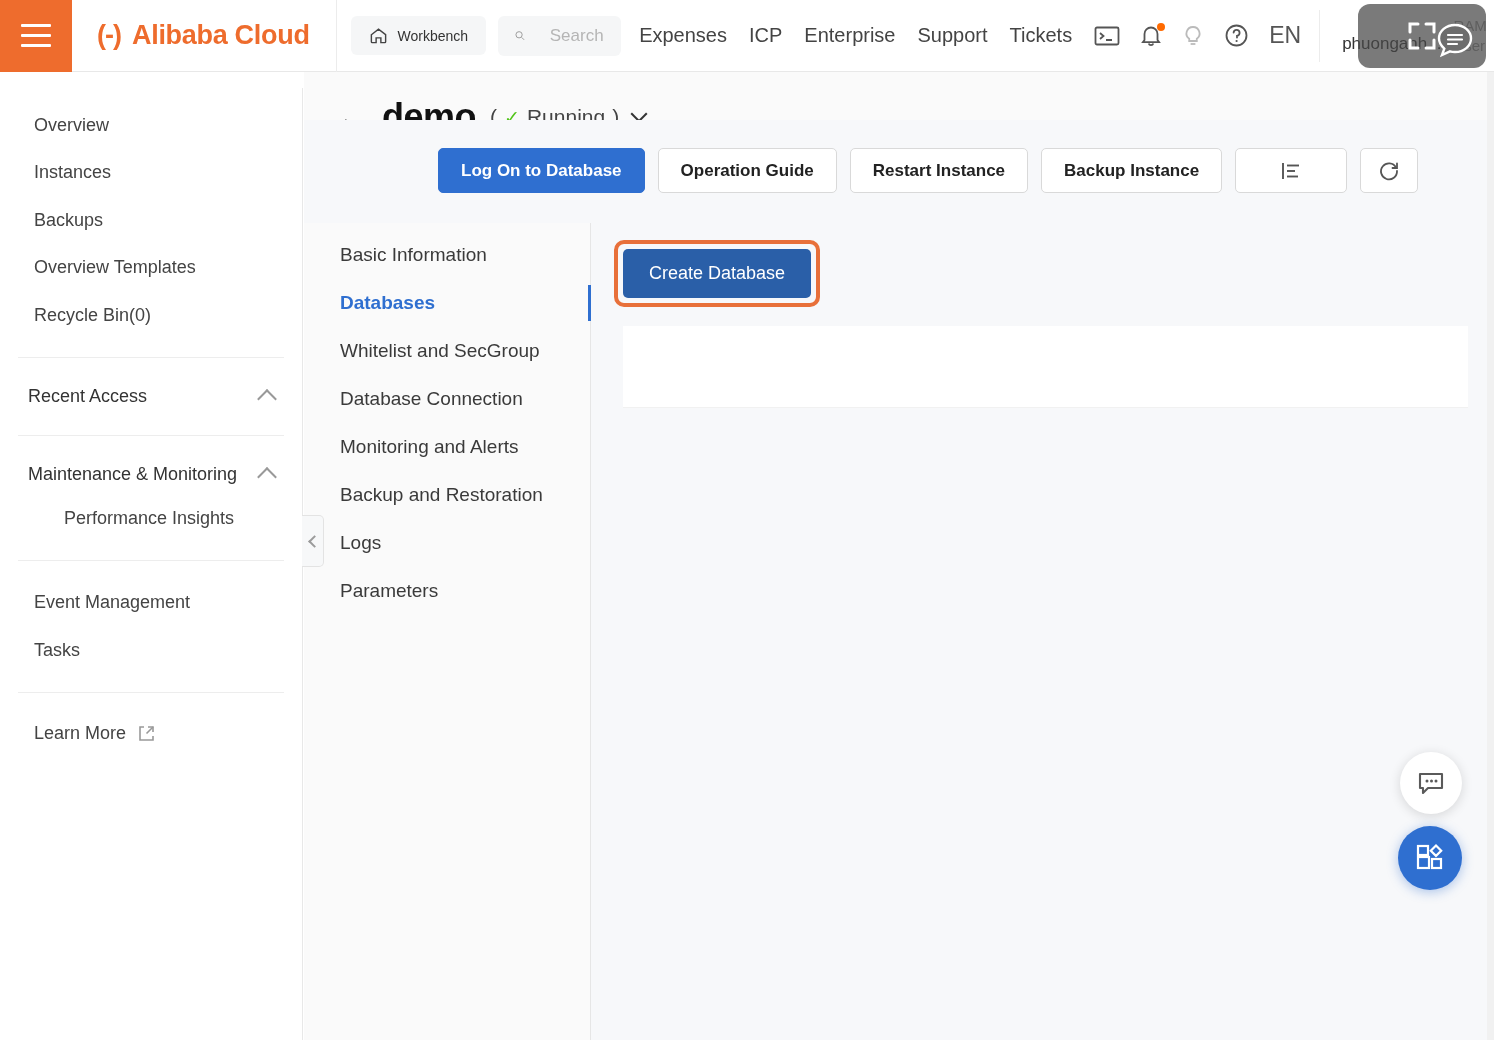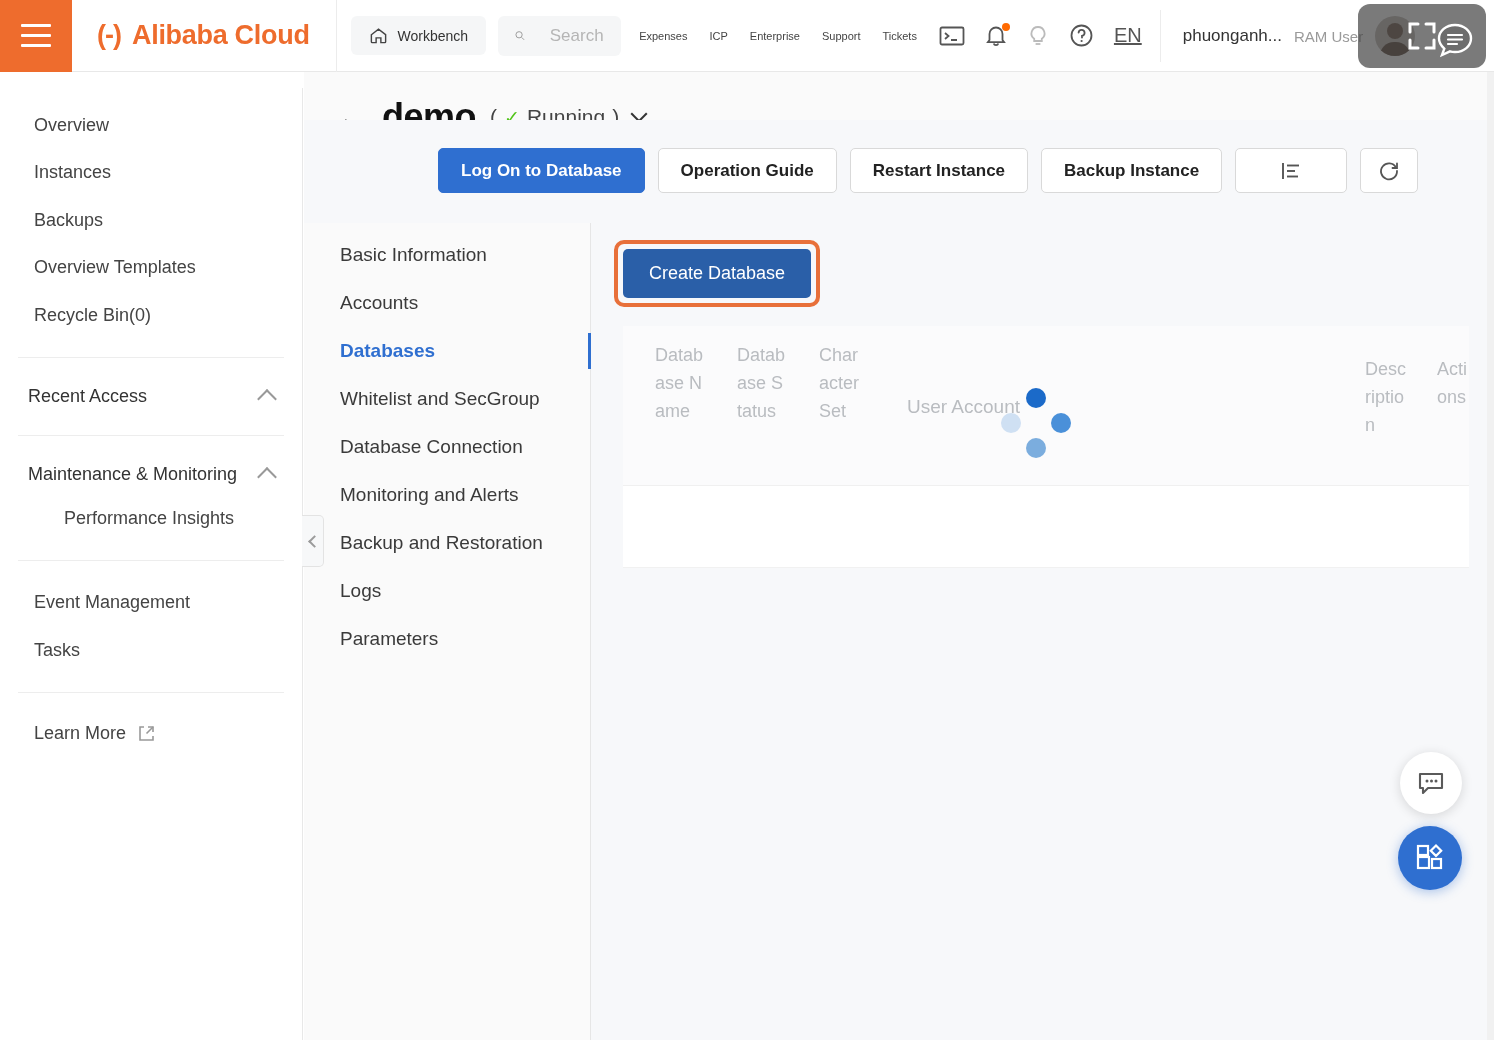--- a/index.html
+++ b/index.html
@@ -40,28 +40,28 @@
     background:#f5f6f7; border-radius:6px; padding:10px 16px;
     width:123px; overflow:hidden; cursor:text;
   }
   .search-box input {
     border:none; background:transparent; outline:none;
     font-size:17px; color:#9a9a9a; width:100%;
     font-family:"Liberation Sans", sans-serif;
   }
   .search-box input::placeholder { color:#b5b5b5; }
   .hdr-nav { display:flex; align-items:center; gap:22px; margin-left:18px; }
-  .hdr-nav a { font-size:11px; color:#444; text-decoration:none; cursor:pointer; white-space:nowrap;text-align:right; }
+  .hdr-nav a { font-size:20px; color:#444; text-decoration:none; cursor:pointer; white-space:nowrap;text-align:right; }
   .hdr-icons { display:flex; align-items:center; gap:20px; margin-left:22px; }
   .hdr-icon { position:relative; cursor:pointer; display:flex; align-items:center; color:#555; }
   .dot-badge {
     position:absolute; top:-1px; right:-3px; width:8px; height:8px;
     border-radius:50%; background:#ff6a00;
   }
-  .lang { font-size:20px; color:#555; cursor:pointer;text-decoration:underline; }
+  .lang { font-size:23px; color:#555; cursor:pointer; }
   .user-block {
     display:flex; align-items:center; gap:12px; margin-left:18px;
     padding-left:22px; border-left:1px solid #ececec; height:52px;
   }
   .user-names { display:flex; flex-direction:row; align-items:flex-end; line-height:1.28; }
   .user-name { font-size:17px; color:#333; }
   .user-role { font-size:15px; color:#9a9a9a;margin-left:12px; }
   .avatar {
     width:40px; height:40px; border-radius:50%;
     background:#b9b2ad; overflow:hidden; position:relative; flex:0 0 40px;
@@ -380,53 +380,37 @@
           <path d="M18 7.5A8 8 0 1 0 19 11"></path>
             <path d="M19 3.5v4.5h-4.5"></path>
         </svg>
       </div>
     </div>
 
     <div class="content-wrap">
 
       <div class="inner-nav">
         <div class="inner-nav-item">Basic Information</div>
-        <div class="inner-nav-item">Accounts</div>
         <div class="inner-nav-item active">Databases</div>
         <div class="inner-nav-item">Whitelist and SecGroup</div>
         <div class="inner-nav-item">Database Connection</div>
         <div class="inner-nav-item">Monitoring and Alerts</div>
         <div class="inner-nav-item">Backup and Restoration</div>
         <div class="inner-nav-item">Logs</div>
         <div class="inner-nav-item">Parameters</div>
       </div>
 
       <div class="panel">
 
         <div class="create-wrap">
           <button class="btn-create">Create Database</button>
           <div class="highlight-ring"></div>
         </div>
 
         <div class="table-card">
-          <div class="table-head">
-            <div class="th c1">Database Name</div>
-            <div class="th c2">Database Status</div>
-            <div class="th c3">Character Set</div>
-            <div class="th c4">User Account</div>
-            <div class="th c5">Description</div>
-            <div class="th c6">Actions</div>
-
-            <div class="spinner">
-              <span class="sp-dot sp-top"></span>
-              <span class="sp-dot sp-right"></span>
-              <span class="sp-dot sp-bottom"></span>
-              <span class="sp-dot sp-left"></span>
-            </div>
-          </div>
           <div class="table-body"></div>
         </div>
 
       </div>
     </div>
   </div>
 
   <div class="fab-chat">
     <svg width="30" height="30" viewBox="0 0 30 30" fill="none" stroke="#5a5a5a" stroke-width="2.1">
       <path d="M4 6h22v14H12l-5 5v-5H4z" stroke-linejoin="round"></path>

